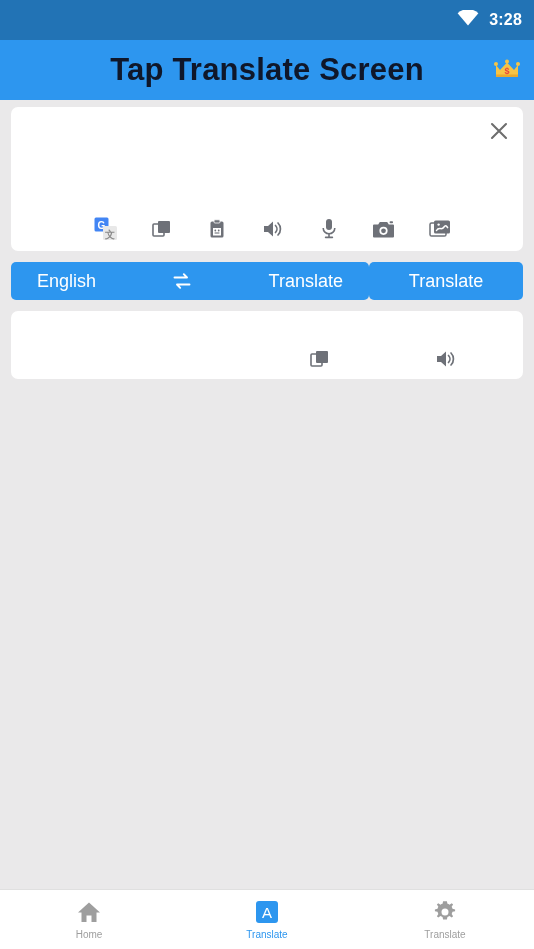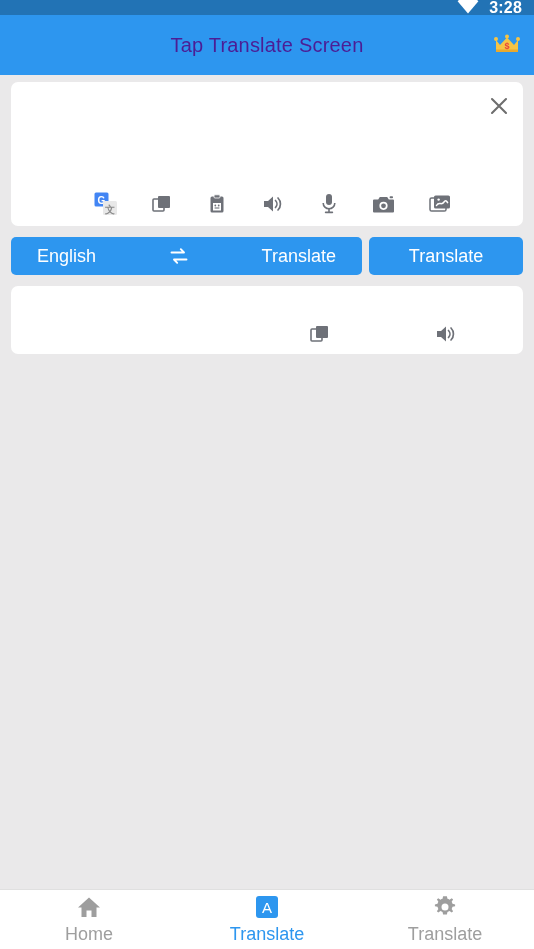--- a/index.html
+++ b/index.html
@@ -9,21 +9,21 @@
     overflow: hidden;
   }
   body {
     font-family: "Liberation Sans", sans-serif;
     background: #EAE9EA;
     position: relative;
   }
 
   
   .status-bar {
-    height: 15px;
+    height: 40px;
     background: #2273B5;
     display: flex;
     align-items: center;
     justify-content: flex-end;
     padding-right: 12px;
     gap: 10px;
   }
   .wifi-icon { display: block; }
   .status-time {
     color: #FFFFFF;
@@ -35,23 +35,23 @@
   
   .app-header {
     height: 60px;
     background: #2D96EF;
     display: flex;
     align-items: center;
     justify-content: center;
     position: relative;
   }
   .app-title {
-    color: #4c1d95;
-    font-size: 20px;
-    font-weight: 400;
+    color: #0f172a;
+    font-size: 31px;
+    font-weight: 700;
     letter-spacing: .2px;
   }
   .crown-btn {
     position: absolute;
     right: 10px;
     top: 50%;
     transform: translateY(-50%);
     width: 34px;
     height: 30px;
     display: flex;
@@ -105,21 +105,20 @@
     display: flex;
     align-items: center;
     justify-content: center;
     cursor: pointer;
   }
 
   
   .lang-bar {
     display: flex;
     margin: 11px 11px 0 11px;
-    gap: 7px;
     height: 38px;
   }
   .lang-switch {
     flex: 1 1 auto;
     background: #2D96EF;
     border-radius: 5px;
     display: flex;
     align-items: center;
     justify-content: space-between;
     padding: 0 26px;
@@ -190,21 +189,21 @@
     flex: 1;
     display: flex;
     flex-direction: column;
     align-items: center;
     justify-content: center;
     gap: 4px;
     cursor: pointer;
     height: 100%;
   }
   .nav-label {
-    font-size: 18px;
+    font-size: 10px;
     color: #9E9E9E;
   }
   .nav-item.active .nav-label { color: #2D96EF; }
   .nav-icon {
     height: 26px;
     display: flex;
     align-items: center;
     justify-content: center;
   }
   .translate-badge {

